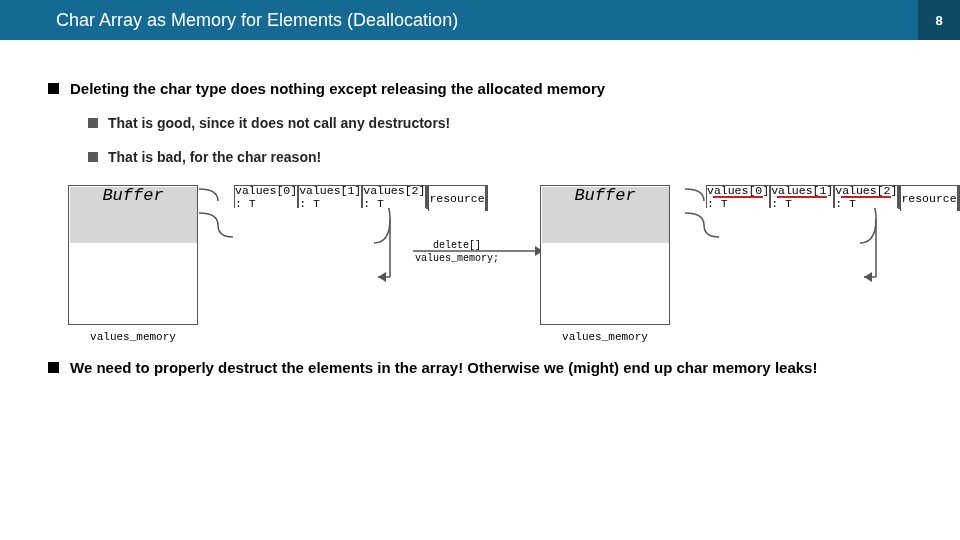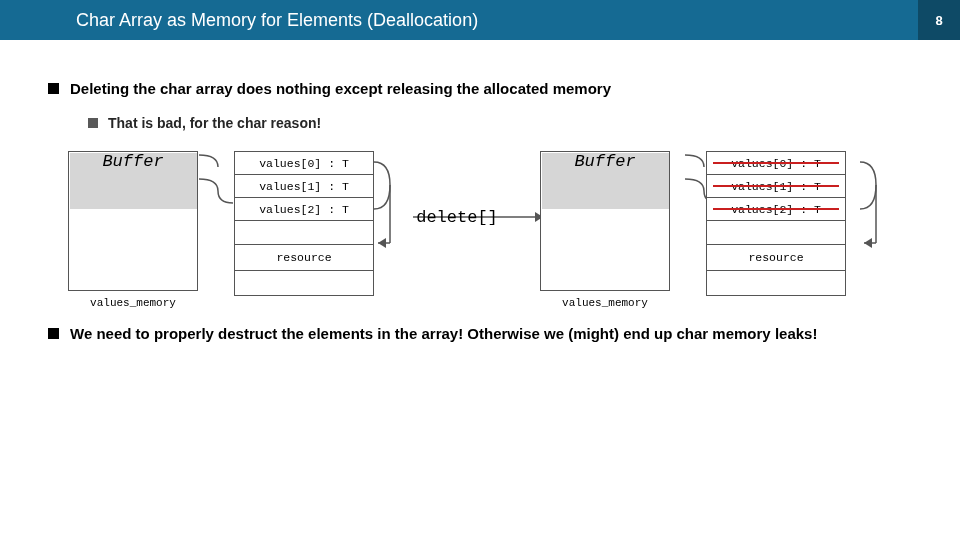--- a/index.html
+++ b/index.html
@@ -1,65 +1,66 @@
 <!DOCTYPE html>
 <html><head>
 <meta charset="utf-8">
 <style>
   * { margin: 0; padding: 0; box-sizing: border-box; }
   html, body { width: 960px; height: 540px; font-family: Arial, Helvetica, sans-serif; background: #fff; }
   .slide { width: 960px; height: 540px; position: relative; }
   .header { display: flex; height: 40px; }
-  .title-bar { flex: 1; background: #156a93; color: #fff; display: flex; align-items: center; padding-left: 76px; font-size: 18px; font-weight: 400; }
+  .title-bar { flex: 1; background: #156a93; color: #fff; display: flex; align-items: center; padding-left: 56px; font-size: 18px; font-weight: 400; }
   .page-box { width: 42px; background: #0e4a66; color: #fff; display: flex; align-items: center; justify-content: center; font-size: 13px; font-weight: bold; }
   .content { padding: 40px 48px 0 48px; }
   ul.bullets { list-style: none; }
   ul.bullets > li { position: relative; padding-left: 22px; margin-bottom: 20px; font-size: 15px; color: #000; }
   ul.bullets > li::before { content: ""; position: absolute; left: 0; top: 3px; width: 11px; height: 11px; background: #000; }
   ul.sub { list-style: none; margin-top: 18px; margin-left: 18px; }
   ul.sub > li { position: relative; padding-left: 20px; margin-bottom: 18px; font-size: 14px; color: #262626; }
   ul.sub > li::before { content: ""; position: absolute; left: 0; top: 3px; width: 10px; height: 10px; background: #595959; }
   .bold { font-weight: bold; }
 
   .diagram-row { display: flex; align-items: flex-start; gap: 0; margin: 6px 0 24px 20px; position: relative; height: 150px; }
 
   .buffer-group { position: relative; width: 130px; }
   .buffer-box { width: 130px; height: 140px; border: 1.5px solid #555; display: flex; align-items: flex-start; justify-content: center; background: #fff; font-style: italic; }
   .buffer-box.shaded::after { content: ""; position: absolute; left:1.5px; top:1.5px; right:1.5px; height: 56px; background: #d6d6d6; }
   .buffer-box span { position: relative; z-index: 1; font-family: "Courier New", monospace; font-size: 17px; }
   .buffer-label { text-align: center; font-family: "Courier New", monospace; font-size: 11px; margin-top: 6px; }
 
-  .cells { display: flex; flex-direction: column; margin-left: 36px; width: 140px; }
+  .cells { display: flex; flex-direction: row; margin-left: 36px; width: 140px; }
   .cell { border: 1.5px solid #555; border-bottom: none; height: 23px; display:flex; align-items:center; justify-content:center; font-family:"Courier New",monospace; font-size: 11.5px; background:#fff; position:relative; }
   .cell:last-child { border-bottom: 1.5px solid #555; }
   .cell.header-gap { height: 24px; border: 1.5px solid #555; border-bottom: none; background:#fff; }
   .cell.resource { height: 26px; }
   .cell.empty-end { height: 26px; }
   .cell .strike { position:absolute; left:6px; right:6px; top:50%; height:2px; background:#c91f1f; transform: translateY(-1px); }
 
   .values-col { position: relative; }
 
-  .op-label { font-family: "Courier New", monospace; font-size: 17px; text-align:center; width: 130px; align-self:center; margin: 0 18px; line-height:1.3; position:relative; top:-8px;}
+  .op-label { font-family: "Courier New", monospace; font-size: 10px; text-align:center; width: 130px; align-self:center; margin: 0 18px; line-height:1.3; position:relative; top:-8px;}
 
   svg.connector { position:absolute; top:0; left:0; pointer-events:none; }
 </style>
 </head>
 <body>
 
 <div class="slide">
   <div class="header">
     <div class="title-bar">Char Array as Memory for Elements (Deallocation)</div>
     <div class="page-box">8</div>
   </div>
 
   <div class="content">
     <ul class="bullets">
       <li class="bold">
-        <span>Deleting the char array does nothing except releasing the allocated memory</span>
+        <span>Deleting the char type does nothing except releasing the allocated memory</span>
         <ul class="sub">
+          <li>That is good, since it does not call any destructors!</li>
           <li>That is bad, for the char reason!</li>
         </ul>
       </li>
     </ul>
 
     <div class="diagram-row">
       <svg class="connector" width="900" height="160">
 
         <path d="M 131 28 Q 150 28 150 40 Q 150 52 165 52" stroke="#555" stroke-width="1.5" fill="none"></path>
         <path d="M 131 4 Q 150 4 150 16" stroke="#555" stroke-width="1.5" fill="none"></path>
@@ -91,20 +92,21 @@
         <div class="cell">values[0] : T</div>
         <div class="cell">values[1] : T</div>
         <div class="cell">values[2] : T</div>
         <div class="cell header-gap"></div>
         <div class="cell resource">resource</div>
         <div class="cell empty-end"></div>
       </div>
 
       <div class="op-label">
         <div>delete[]</div>
+        <div>values_memory;</div>
       </div>
 
       <div class="buffer-group">
         <div class="buffer-box shaded">
           <span>Buffer</span>
         </div>
         <div class="buffer-label">values_memory</div>
       </div>
 
       <div class="cells values-col">

